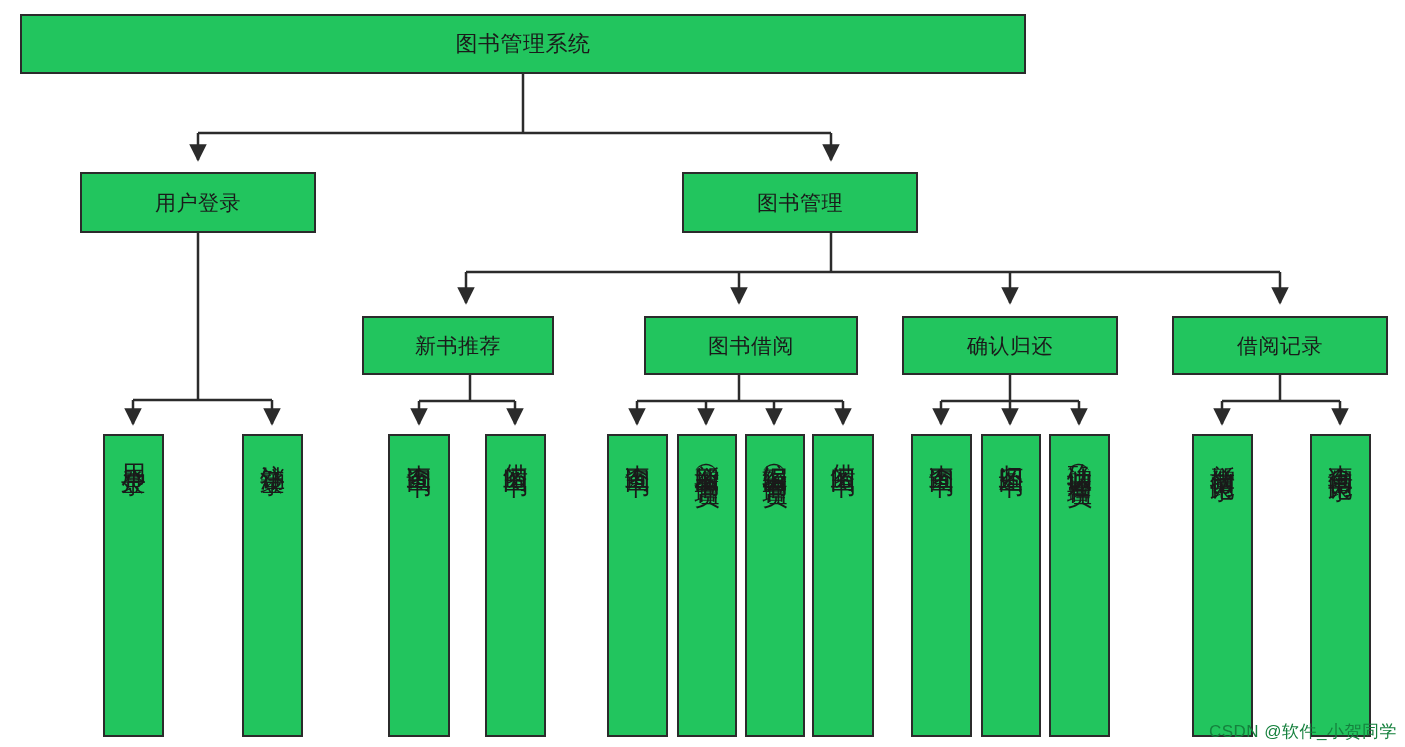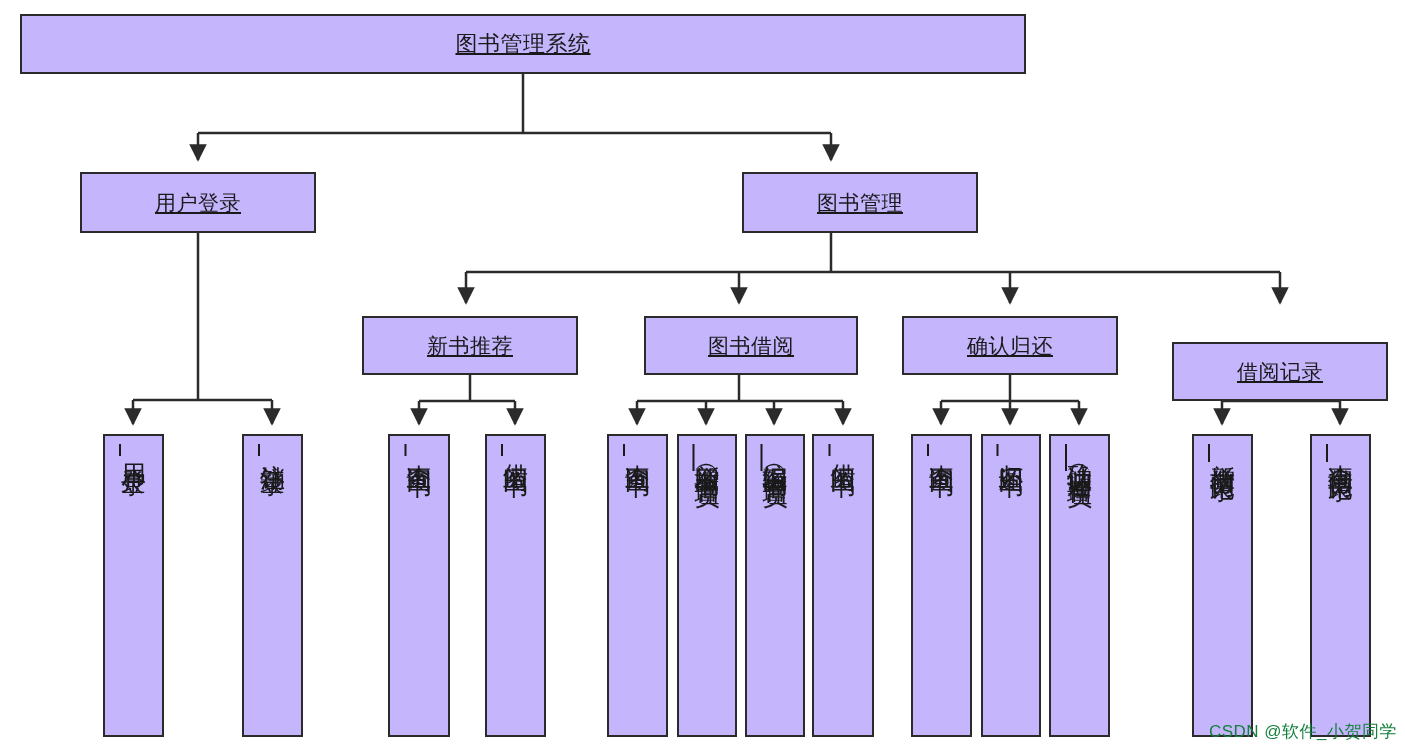--- a/index.html
+++ b/index.html
@@ -22,28 +22,27 @@
     position: absolute;
     left: 0;
     top: 0;
     width: 1405px;
     height: 747px;
     pointer-events: none;
   }
   .node {
     position: absolute;
     box-sizing: border-box;
-    background: #c4b5fd;
+    background: #22c55e;
     border: 2px solid #2b2b2b;
     display: flex;
     align-items: center;
     justify-content: center;
     color: #1a1a1a;
     z-index: 3;
-    text-decoration: underline;
   }
   .node .label {
     display: block;
     text-align: center;
     line-height: 1.02;
     letter-spacing: 0.5px;
   }
   
   .node.h .label {
     font-size: 21px;
@@ -132,34 +131,34 @@
     </g>
   </svg>
 
   <div class="node h root" style="left:20px; top:14px; width:1006px; height:60px;">
     <span class="label">图书管理系统</span>
   </div>
 
   <div class="node h" style="left:80px; top:172px; width:236px; height:61px;">
     <span class="label">用户登录</span>
   </div>
-  <div class="node h" style="left:742px; top:172px; width:236px; height:61px;">
+  <div class="node h" style="left:682px; top:172px; width:236px; height:61px;">
     <span class="label">图书管理</span>
   </div>
 
-  <div class="node h" style="left:362px; top:316px; width:216px; height:59px;">
+  <div class="node h" style="left:362px; top:316px; width:192px; height:59px;">
     <span class="label">新书推荐</span>
   </div>
   <div class="node h" style="left:644px; top:316px; width:214px; height:59px;">
     <span class="label">图书借阅</span>
   </div>
   <div class="node h" style="left:902px; top:316px; width:216px; height:59px;">
     <span class="label">确认归还</span>
   </div>
-  <div class="node h" style="left:1172px; top:316px; width:216px; height:59px;margin-top:26px;">
+  <div class="node h" style="left:1172px; top:316px; width:216px; height:59px;">
     <span class="label">借阅记录</span>
   </div>
 
   <div class="node v" style="left:103px; top:434px; width:61px; height:303px;">
     <span class="label">用户登录</span>
   </div>
   <div class="node v" style="left:242px; top:434px; width:61px; height:303px;">
     <span class="label">注销登录</span>
   </div>
 

